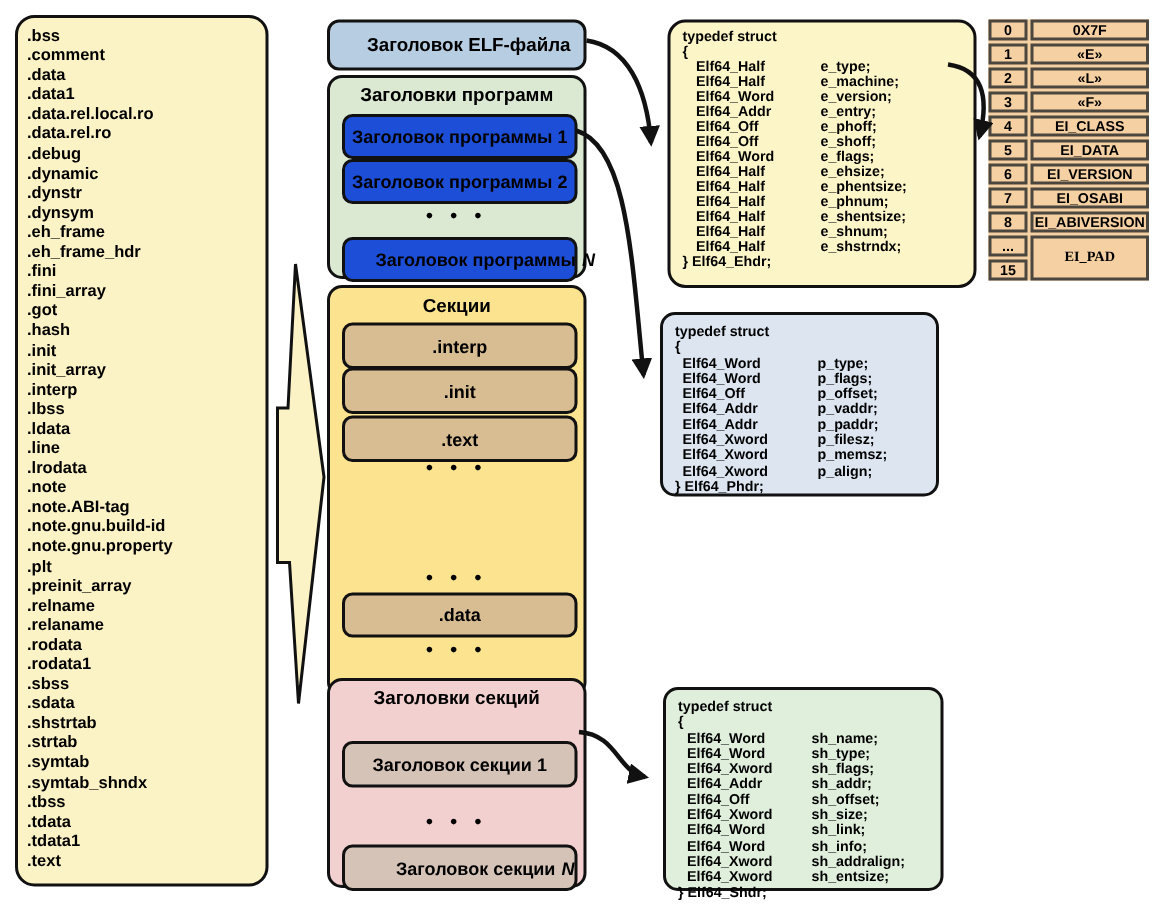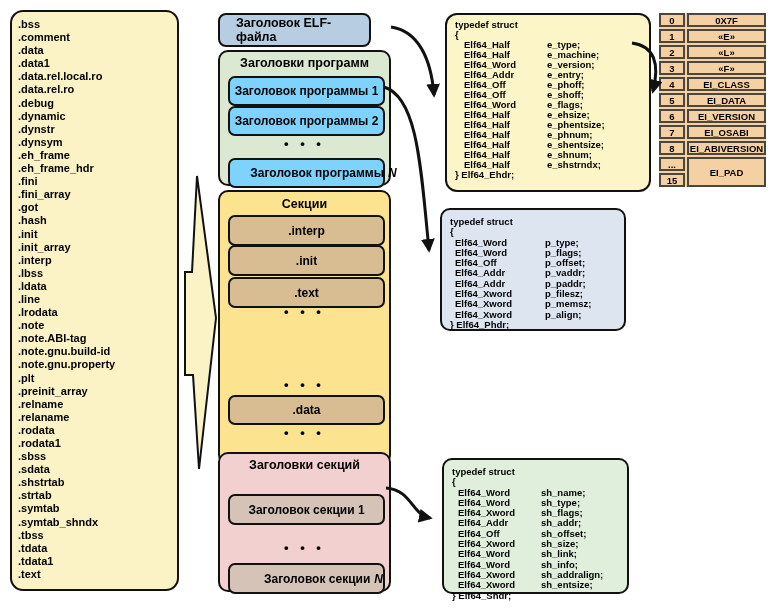--- a/index.html
+++ b/index.html
@@ -21,26 +21,26 @@
   
   .mid-title{text-align:center;font-size:12.5px;margin-top:4px;}
   .inner-box{
     position:absolute;left:8px;width:153px;height:26px;
     border:2px solid #111;border-radius:7px;
     display:flex;align-items:center;justify-content:center;
     font-size:12px;white-space:nowrap;
   }
   .dots{position:absolute;left:0;width:100%;text-align:center;font-size:13px;letter-spacing:4px;}
   #elf-header{
-    left:218px;top:13px;width:153px;height:34px;background:#B7CDE2;
+    left:218px;top:13px;width:173px;height:34px;background:#B7CDE2;
     border:2.5px solid #111;border-radius:8px;
     display:flex;align-items:center;justify-content:center;font-size:12.5px;padding-left:16px;
   }
   #prog-container{left:218px;top:50px;width:173px;height:136px;background:#DBE8D2;border:2.5px solid #111;border-radius:10px;}
-  #prog-container .inner-box{background:#7dd3fc;}
+  #prog-container .inner-box{background:#1d4ed8;}
   #sections-container{left:218px;top:190px;width:173px;height:275px;background:#FBE390;border:2.5px solid #111;border-radius:10px;}
   #sections-container .inner-box{background:#D8BD92;}
   #secthdr-container{left:218px;top:452px;width:173px;height:140px;background:#F3D0D0;border:2.5px solid #111;border-radius:10px;}
   #secthdr-container .inner-box{background:#D5C3B8;}
   .var-n{font-style:italic;margin-left:4px;}
   .lbl{white-space:pre;margin-left:34px;}
 
   
   .struct{border:2.5px solid #111;font-size:9.5px;}
   #ehdr{left:445px;top:13px;width:206px;height:179px;background:#FCF5C7;border-radius:12px;padding:5px 0 0 8px;line-height:10px;}
@@ -62,21 +62,21 @@
 
   
   #ident-table{left:659px;top:13px;width:107px;background:#F5D0A3;}
   .tbl-grid{display:grid;grid-template-columns:26px 1fr;gap:2px;}
   .tbl-grid + .tbl-grid{margin-top:2px;}
   .cell{
     box-sizing:border-box;height:14px;border:2px solid #4b473f;background:#F5D0A3;
     display:flex;align-items:center;justify-content:center;
     font-size:9.5px;white-space:nowrap;
   }
-  .cell-pad-val{grid-column:2;grid-row:1 / span 2;height:30px;}
+  .cell-pad-val{grid-column:2;grid-row:1 / span 2;height:30px;font-family:Liberation Serif, serif;}
   .cell-pad-i1{grid-column:1;grid-row:1;}
   .cell-pad-i2{grid-column:1;grid-row:2;}
 
   
   #arrows{position:absolute;left:0;top:0;width:780px;height:608px;pointer-events:none;z-index:5;}
 </style>
 </head>
 <body>
 
 <div id="left-panel" class="abs">

